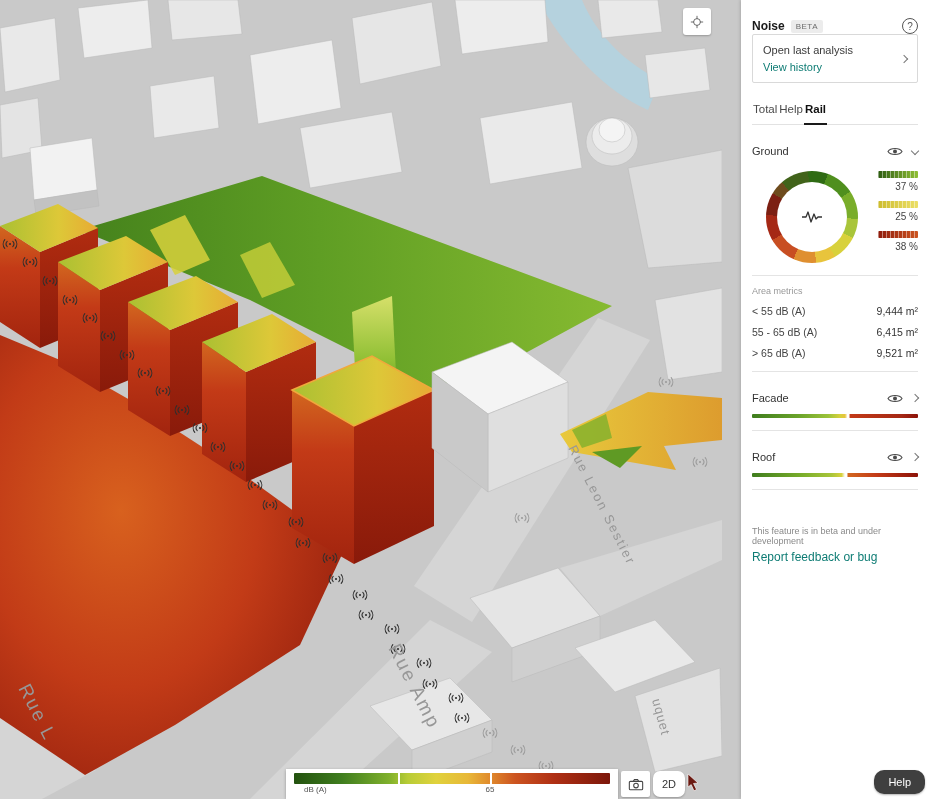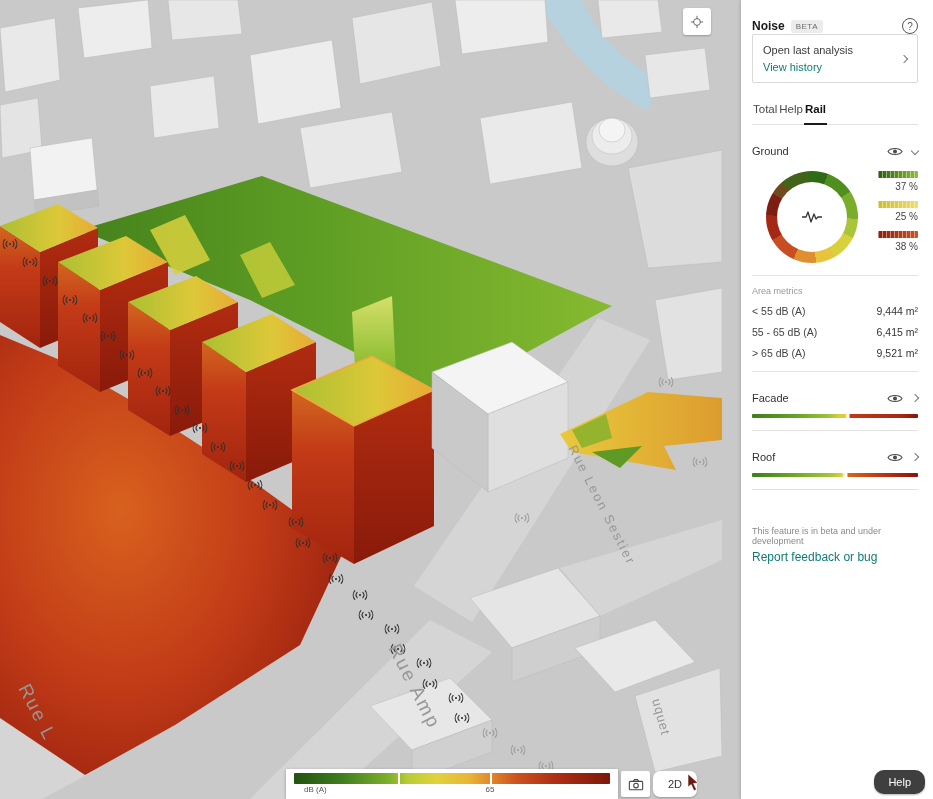--- a/index.html
+++ b/index.html
@@ -14,21 +14,21 @@
     box-shadow:0 1px 3px rgba(0,0,0,.3);padding:4px 8px 2px;}
   .legend-bar{position:relative;height:11px;border-radius:1px;
     background:linear-gradient(90deg,#23520f 0%,#3f7d1e 15%,#7fb02c 30%,#b8cc36 36%,#e0d23c 45%,#e8b838 55%,#e08a2c 62%,#cc5420 70%,#b03014 82%,#7c170a 100%);}
   .legend-tick{position:absolute;top:0;width:2px;height:11px;background:#fff;}
   .legend-labels{position:relative;height:11px;font-size:8px;color:#555;}
   .legend-unit{position:absolute;left:10px;top:1px;}
   .legend-55{position:absolute;left:33%;top:15px;transform:translateX(-50%);}
   .legend-65{position:absolute;left:62%;top:1px;transform:translateX(-50%);}
   .cam-btn{position:absolute;left:621px;top:771px;width:29px;height:26px;background:#fff;border:none;border-radius:2px;
     box-shadow:0 1px 2px rgba(0,0,0,.25);display:flex;align-items:center;justify-content:center;cursor:pointer;}
-  .btn-2d{position:absolute;left:653px;top:771px;width:44px;height:26px;background:#fff;border:none;border-radius:7px;
+  .btn-2d{position:absolute;left:653px;top:771px;width:32px;height:26px;background:#fff;border:none;border-radius:7px;
     box-shadow:0 1px 2px rgba(0,0,0,.25);font-size:11px;color:#333;cursor:pointer;}
   .cursor-arrow{position:absolute;left:687px;top:773px;}
 
   
   .panel{position:absolute;right:0;top:0;width:192px;height:799px;background:#fff;padding:18px 15px 0 11px;
     box-shadow:-1px 0 3px rgba(0,0,0,.15);}
   .p-header{display:flex;align-items:center;}
   .p-title{font-size:12px;font-weight:bold;color:#1a1a1a;}
   .beta{margin-left:6px;background:#ececec;color:#6b6b6b;font-size:8px;letter-spacing:.5px;padding:2px 5px;border-radius:2px;}
   .help-circle{margin-left:auto;width:16px;height:16px;border:1px solid #555;border-radius:50%;font-size:10px;color:#555;

